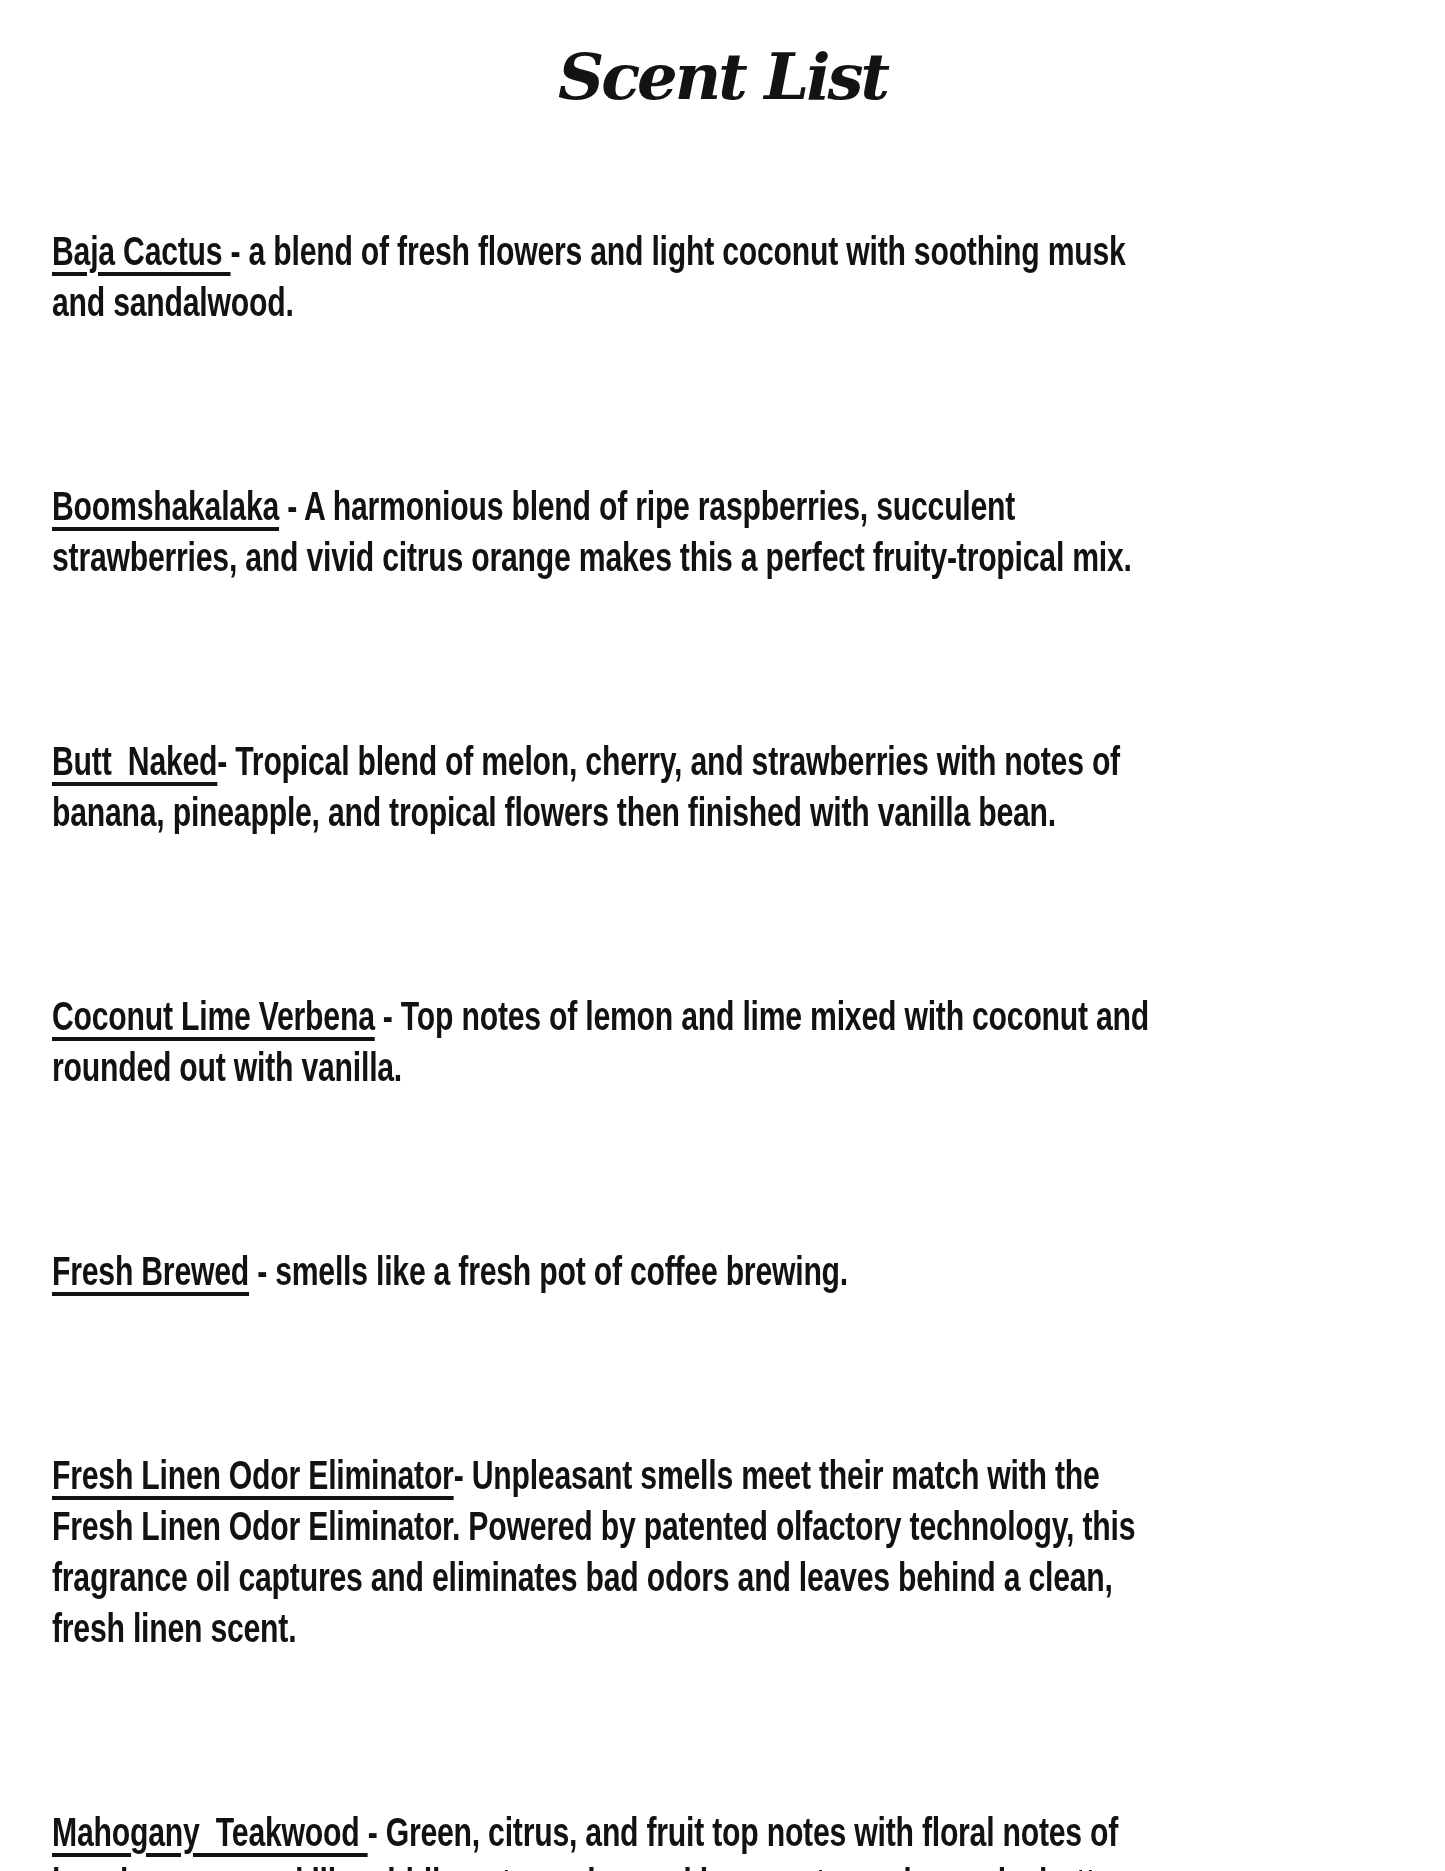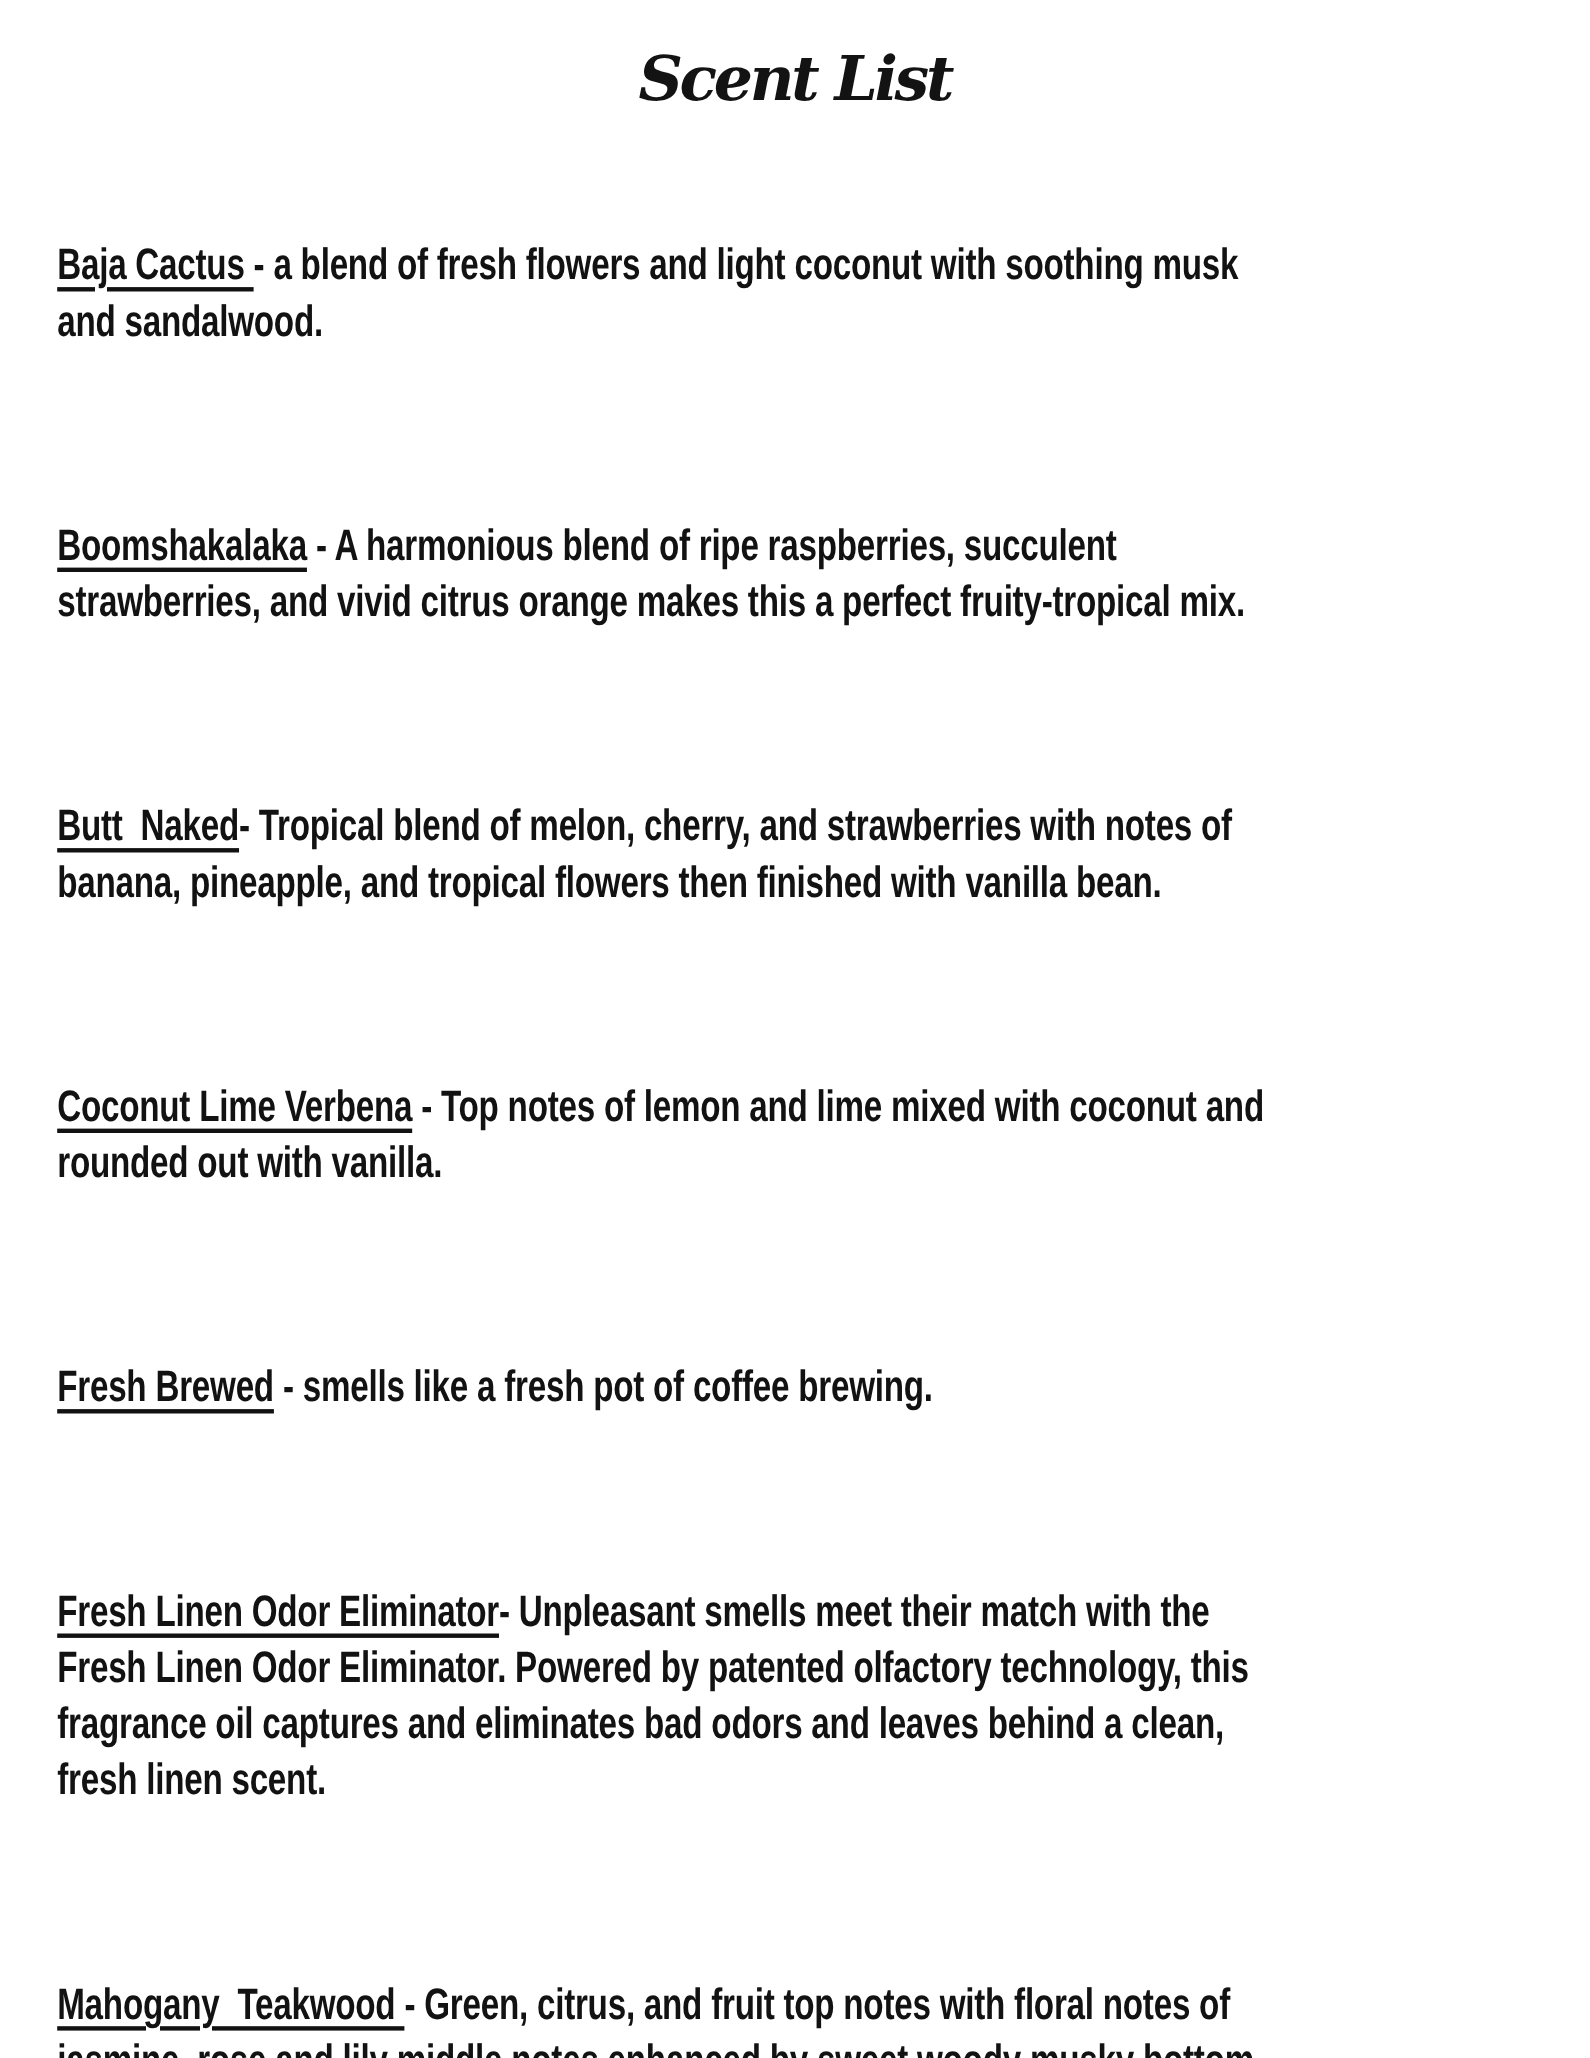--- a/index.html
+++ b/index.html
@@ -16,21 +16,21 @@
     font-family: "Liberation Sans", sans-serif;
     color: #121212;
   }
   .title {
     margin: 0;
     padding-top: 40px;
     text-align: center;
     font-family: "DejaVu Serif", serif;
     font-style: italic;
     font-weight: 700;
-    font-size: 56px;
+    font-size: 64px;
     line-height: 1.15;
     letter-spacing: -3px;
     color: #131313;
   }
   
   .list {
     margin: 10px 0 0 52px;
     width: 1470px;
     transform: scaleX(0.755);
     transform-origin: 0 0;

